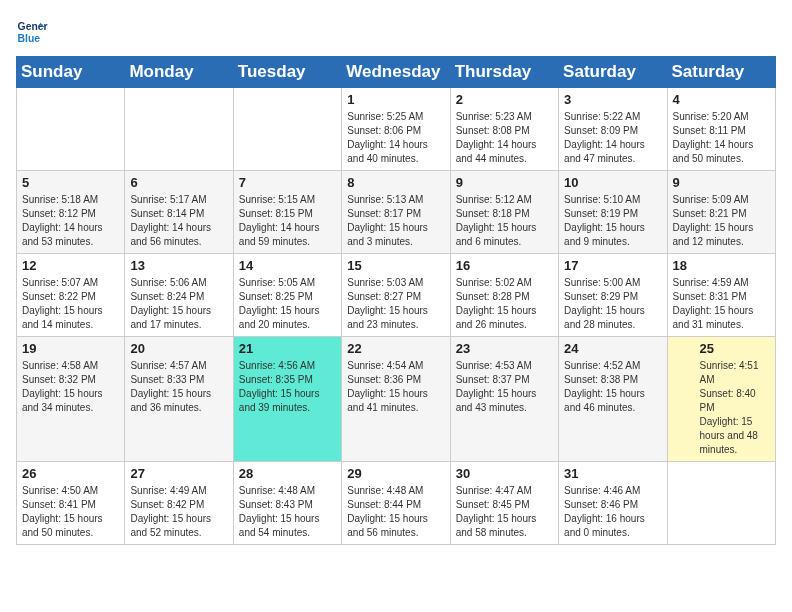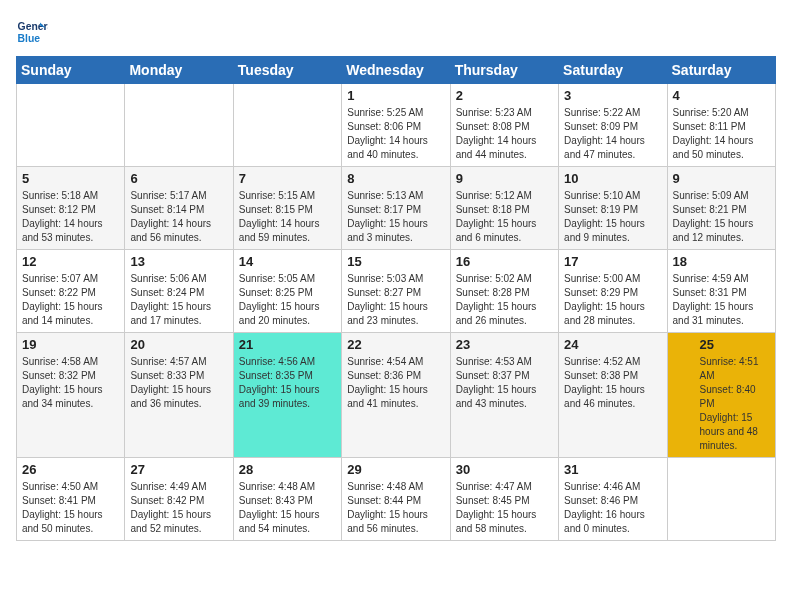--- a/index.html
+++ b/index.html
@@ -40,21 +40,21 @@
     .calendar {
       width: 100%;
       border-collapse: collapse;
       font-size: 11px;
     }
     .calendar th {
       background: #2a6db5;
       color: #fff;
       padding: 5px 4px;
       text-align: left;
-      font-size: 14px;
+      font-size: 17px;
       font-weight: bold;
       border: 1px solid #2a6db5;
     }
     .calendar td {
       border: 1px solid #ccc;
       vertical-align: top;
       padding: 4px 5px;
       width: 108px;
       min-height: 80px;
       background: #fff;
@@ -214,21 +214,21 @@
           <div class="day-info">Sunrise: 4:54 AM<br>Sunset: 8:36 PM<br>Daylight: 15 hours and 41 minutes.</div>
         </td>
         <td style="background: rgb(245, 245, 245);">
           <span class="day-number">23</span>
           <div class="day-info">Sunrise: 4:53 AM<br>Sunset: 8:37 PM<br>Daylight: 15 hours and 43 minutes.</div>
         </td>
         <td style="background: rgb(245, 245, 245);">
           <span class="day-number">24</span>
           <div class="day-info">Sunrise: 4:52 AM<br>Sunset: 8:38 PM<br>Daylight: 15 hours and 46 minutes.</div>
         </td>
-        <td style="background: #eab308; padding-left: 32px;">
+        <td style="background: #fef9c3; padding-left: 32px;">
           <span class="day-number">25</span>
           <div class="day-info">Sunrise: 4:51 AM<br>Sunset: 8:40 PM<br>Daylight: 15 hours and 48 minutes.</div>
         </td>
       </tr>
       <tr>
         <td>
           <span class="day-number">26</span>
           <div class="day-info">Sunrise: 4:50 AM<br>Sunset: 8:41 PM<br>Daylight: 15 hours and 50 minutes.</div>
         </td>
         <td>

